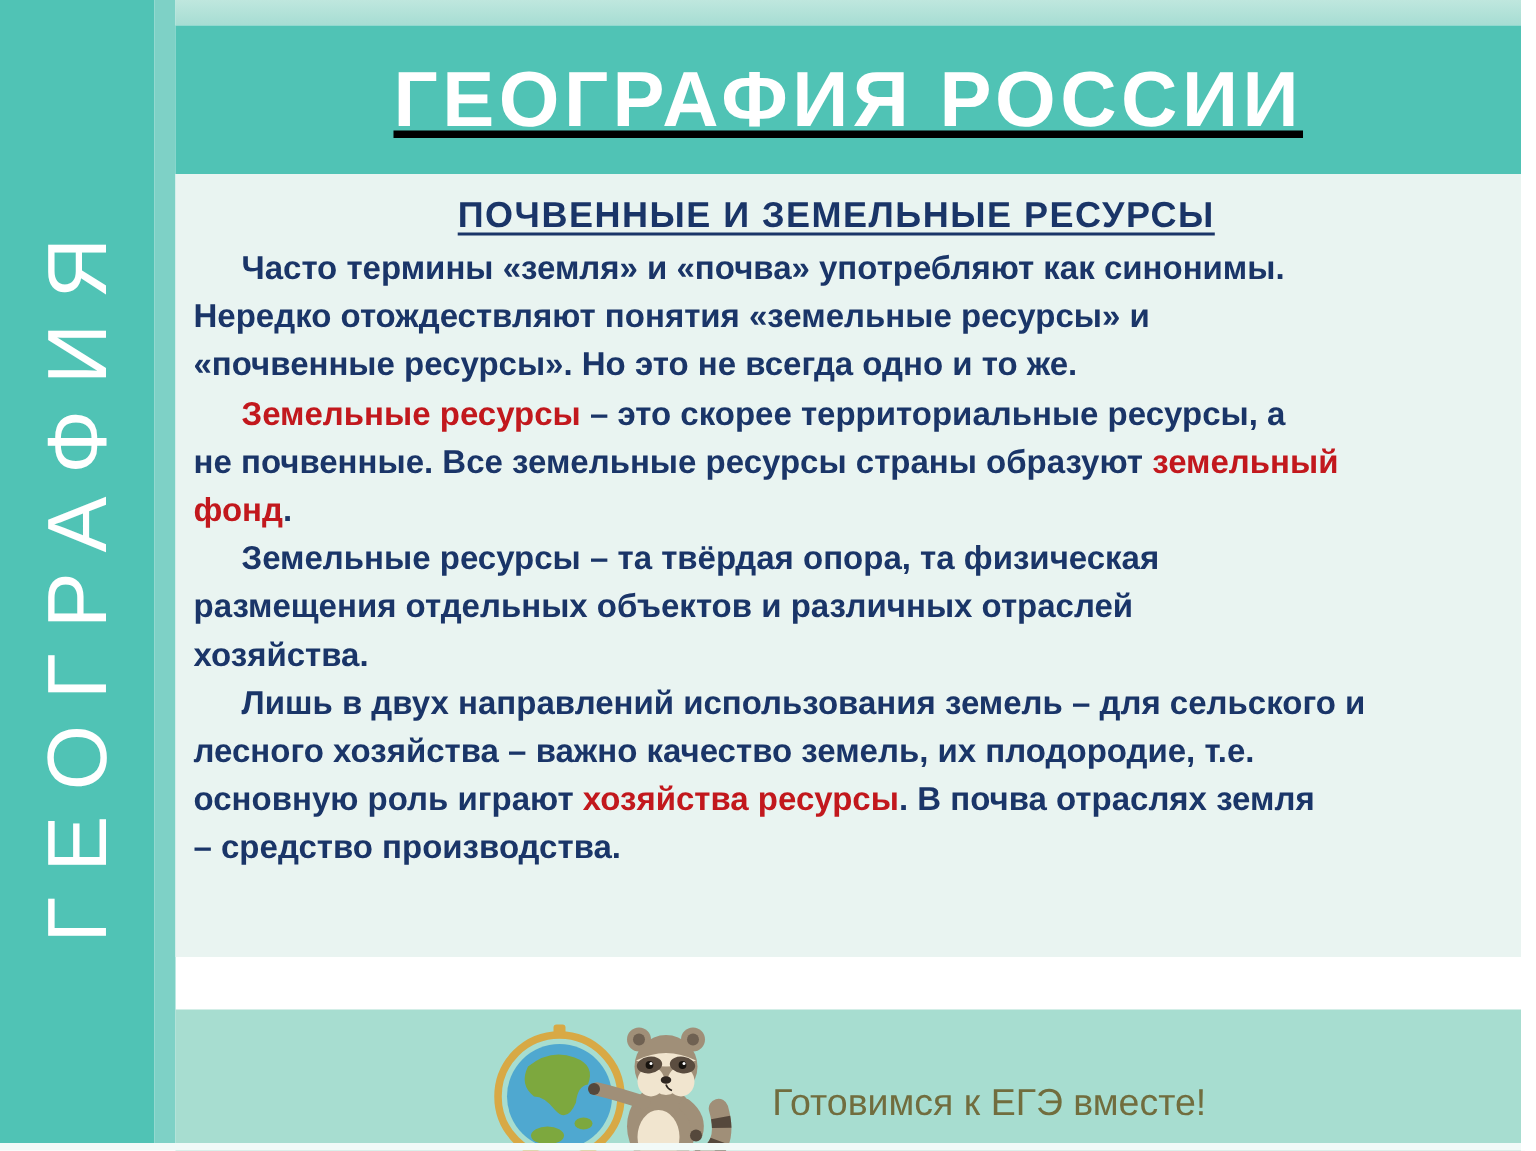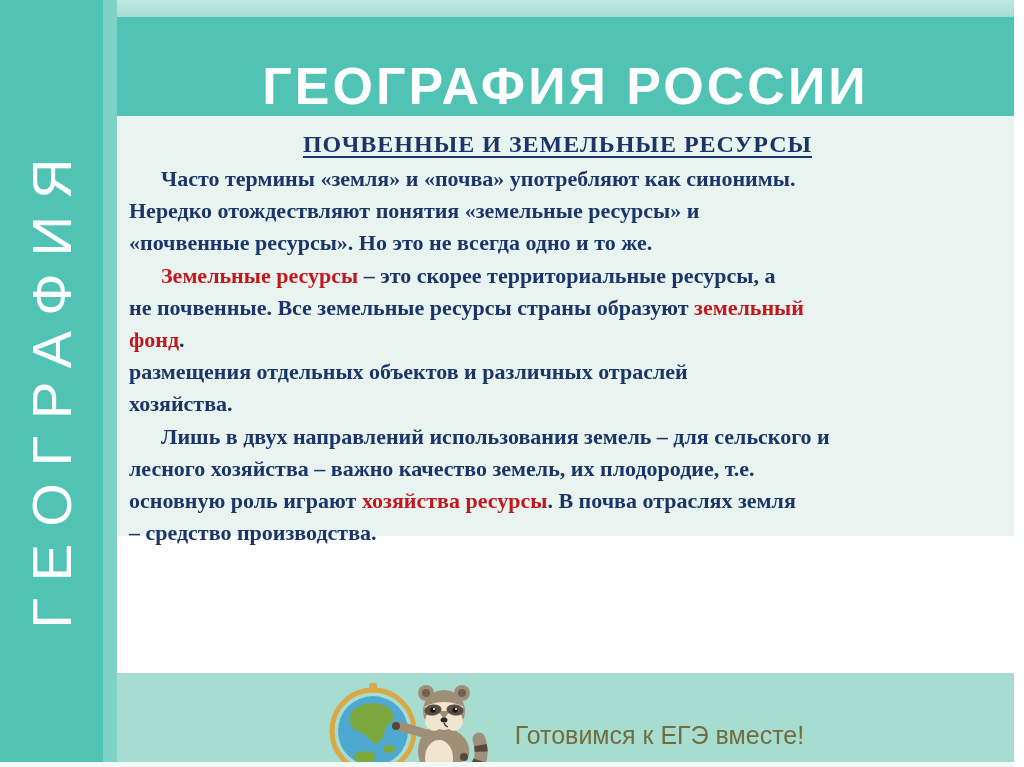--- a/index.html
+++ b/index.html
@@ -16,25 +16,25 @@
   .sidebar-label{position:absolute;left:51px;top:385px;
     transform:translate(-50%,-50%) rotate(-90deg);
     color:#ffffff;font-size:56px;font-weight:300;letter-spacing:17px;white-space:nowrap;}
 
   .gap-strip{position:absolute;left:103px;top:0;width:14px;height:762px;background:var(--teal-strip);}
 
   .top-band{position:absolute;left:117px;top:0;width:897px;height:17px;
     background:linear-gradient(#bfe7de,var(--band-light));}
 
   .header{position:absolute;left:117px;top:17px;width:897px;height:99px;background:var(--teal);
-    display:flex;align-items:flex-end;justify-content:center;}
+    display:flex;align-items:center;justify-content:center;text-decoration:underline;}
   .header-title{color:#ffffff;font-size:52px;font-weight:bold;letter-spacing:3px;white-space:nowrap;}
 
-  .panel{position:absolute;left:117px;top:116px;width:897px;height:420px;background:var(--panel-bg);
-    padding:13px 28px 0 12px;color:var(--text-navy);font-family:Liberation Serif, serif;}
+  .panel{position:absolute;left:117px;top:116px;width:897px;height:522px;background:var(--panel-bg);
+    padding:13px 28px 0 12px;color:var(--text-navy);}
   .panel-heading{text-align:center;font-size:24px;font-weight:bold;letter-spacing:1px;
     text-decoration:underline;text-underline-offset:4px;line-height:30px;margin-bottom:4px;}
   .text-block{font-size:22px;font-weight:bold;}
   .line{line-height:32.2px;white-space:nowrap;}
   .line.indent{padding-left:32px;}
   .red{color:var(--text-red);}
 
   .footer-band{position:absolute;left:117px;top:638px;width:897px;height:124px;background:var(--footer-band);
     display:flex;align-items:center;justify-content:center;gap:26px;margin-top:35px;}
   .mascot{width:162px;height:112px;flex:0 0 auto;}
@@ -61,20 +61,21 @@
 
   <div class="panel">
     <div class="panel-heading">ПОЧВЕННЫЕ И ЗЕМЕЛЬНЫЕ РЕСУРСЫ</div>
     <div class="text-block">
         <div class="line indent"><span>Часто термины «земля» и «почва» употребляют как синонимы.</span></div>
         <div class="line"><span>Нередко отождествляют понятия «земельные ресурсы» и</span></div>
         <div class="line"><span>«почвенные ресурсы». Но это не всегда одно и то же.</span></div>
         <div class="line indent"><span class="red">Земельные ресурсы</span><span> – это скорее территориальные ресурсы, а</span></div>
         <div class="line"><span>не почвенные. Все земельные ресурсы страны образуют </span><span class="red">земельный</span></div>
         <div class="line"><span class="red">фонд</span><span>.</span></div>
+        <div class="line indent"><span>Земельные ресурсы – та твёрдая опора, та физическая</span></div>
         <div class="line"><span>размещения отдельных объектов и различных отраслей</span></div>
         <div class="line"><span>хозяйства.</span></div>
         <div class="line indent"><span>Лишь в двух направлений использования земель – для сельского и</span></div>
         <div class="line"><span>лесного хозяйства – важно качество земель, их плодородие, т.е.</span></div>
         <div class="line"><span>основную роль играют </span><span class="red">хозяйства ресурсы</span><span>. В почва отраслях земля</span></div>
         <div class="line"><span>– средство производства.</span></div>
       </div>
   </div>
 
   <div class="footer-band">

